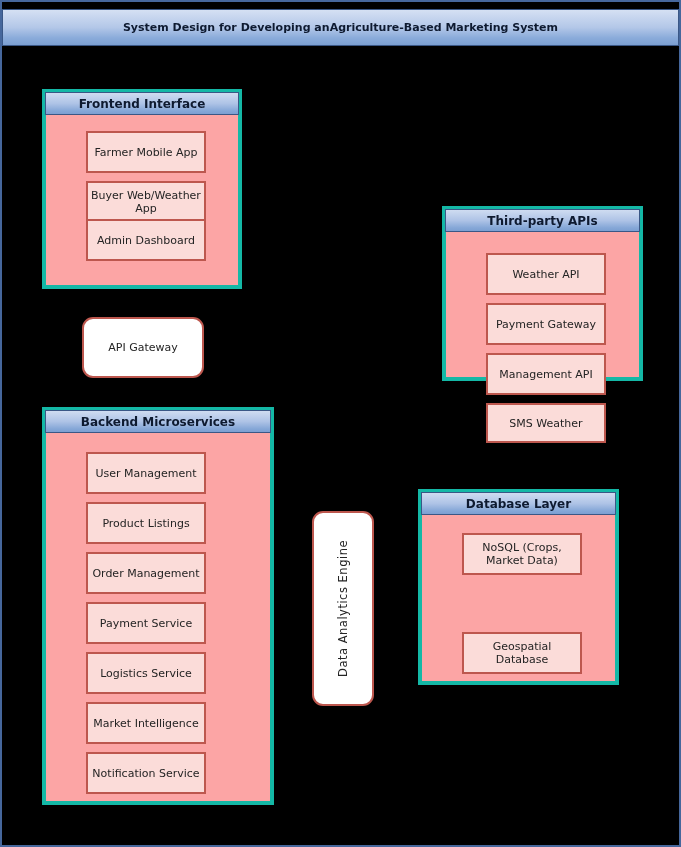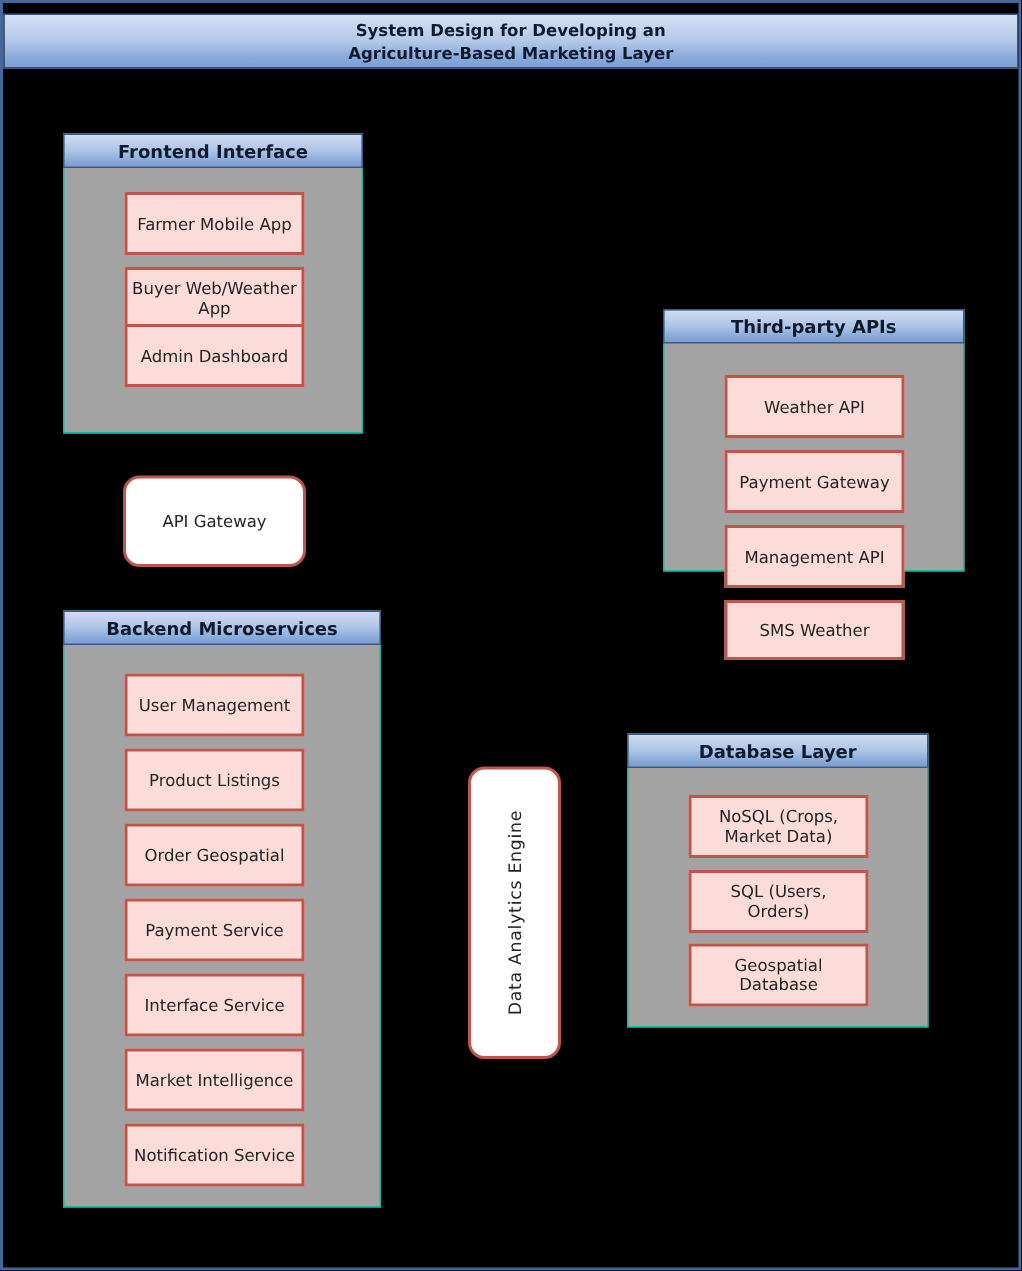--- a/index.html
+++ b/index.html
@@ -21,54 +21,54 @@
   .titlebar {
     position: absolute;
     left: 0px;
     right: 0px;
     top: 7px;
     height: 37px;
     box-sizing: border-box;
     background: linear-gradient(180deg, #d5e0f3 0%, #b3c7e8 50%, #8aabda 80%, #7c9fd1 100%);
     border: 1px solid #3a5786;
     display: flex;
-    flex-direction: column;
+    flex-direction: row;
     align-items: center;
     justify-content: center;
     font-size: 11px;
     font-weight: bold;
     color: #0e1a30;
     line-height: 15px;
     text-align: right;
   }
   
   .group {
     position: absolute;
     box-sizing: border-box;
-    border: 1px solid #14b8a6;
-    background: #a3a3a3;
+    border: 4px solid #14b8a6;
+    background: #fca5a5;
   }
   .group-header {
     position: absolute;
     left: -1px;
     right: -1px;
     top: -1px;
     height: 23px;
     box-sizing: border-box;
     background: linear-gradient(180deg, #cfdcf1 0%, #aec3e6 50%, #85a7d7 85%, #7c9fd1 100%);
     border: 1px solid #3a5786;
     display: flex;
     align-items: center;
     justify-content: center;
     font-size: 12px;
     font-weight: bold;
     color: #0e1a30;
   }
   .g-frontend   { left: 40px;  top: 87px;  width: 200px; height: 200px; }
-  .g-backend    { left: 40px;  top: 405px; width: 212px; height: 398px; }
+  .g-backend    { left: 40px;  top: 405px; width: 232px; height: 398px; }
   .g-thirdparty { left: 440px; top: 204px; width: 201px; height: 175px; }
   .g-database   { left: 416px; top: 487px; width: 201px; height: 196px; }
   
   .node {
     position: absolute;
     left: 40px;
     width: 120px;
     height: 42px;
     box-sizing: border-box;
     background: #fbdcd9;
@@ -107,58 +107,56 @@
     letter-spacing: 0.5px;
   }
 </style>
 </head>
 <body>
 
 <div class="canvas">
 
   <div class="titlebar">
     <div>System Design for Developing an</div>
-    <div>Agriculture-Based Marketing Layer</div>
+    <div>Agriculture-Based Marketing System</div>
   </div>
 
   <div class="group g-frontend">
     <div class="group-header">Frontend Interface</div>
     <div class="node" style="top:38px">Farmer Mobile App</div>
     <div class="node" style="top:88px">Buyer Web/Weather
 App</div>
     <div class="node" style="top:126px">Admin Dashboard</div>
   </div>
 
   <div class="rounded-node n-api-gateway">API Gateway</div>
 
   <div class="group g-backend">
     <div class="group-header">Backend Microservices</div>
     <div class="node" style="top:41px">User Management</div>
     <div class="node" style="top:91px">Product Listings</div>
-    <div class="node" style="top:141px">Order Geospatial</div>
+    <div class="node" style="top:141px">Order Management</div>
     <div class="node" style="top:191px">Payment Service</div>
-    <div class="node" style="top:241px">Interface Service</div>
+    <div class="node" style="top:241px">Logistics Service</div>
     <div class="node" style="top:291px">Market Intelligence</div>
     <div class="node" style="top:341px">Notification Service</div>
   </div>
 
   <div class="group g-thirdparty">
     <div class="group-header">Third-party APIs</div>
     <div class="node" style="top:43px">Weather API</div>
     <div class="node" style="top:93px">Payment Gateway</div>
     <div class="node" style="top:143px">Management API</div>
     <div class="node" style="top:193px;height:40px">SMS Weather</div>
   </div>
 
   <div class="group g-database">
     <div class="group-header">Database Layer</div>
     <div class="node" style="top:40px">NoSQL (Crops,
 Market Data)</div>
-    <div class="node" style="top:90px">SQL (Users,
-Orders)</div>
     <div class="node" style="top:139px">Geospatial
 Database</div>
   </div>
 
   <div class="rounded-node n-analytics">
     <span class="vtext">Data Analytics Engine</span>
   </div>
 
 </div>
 

